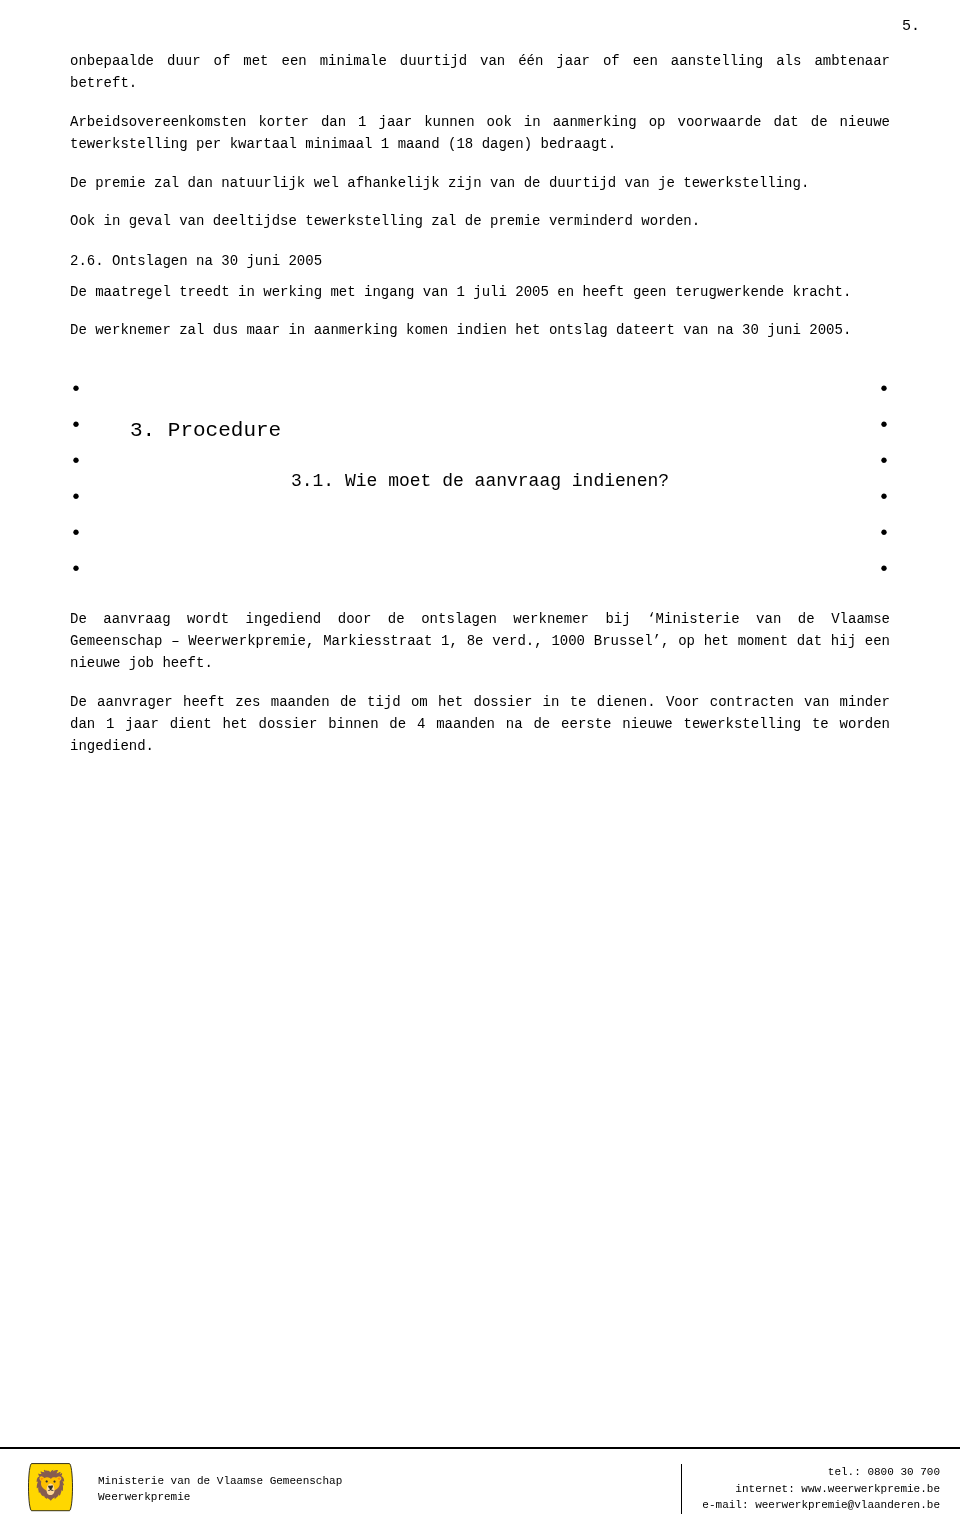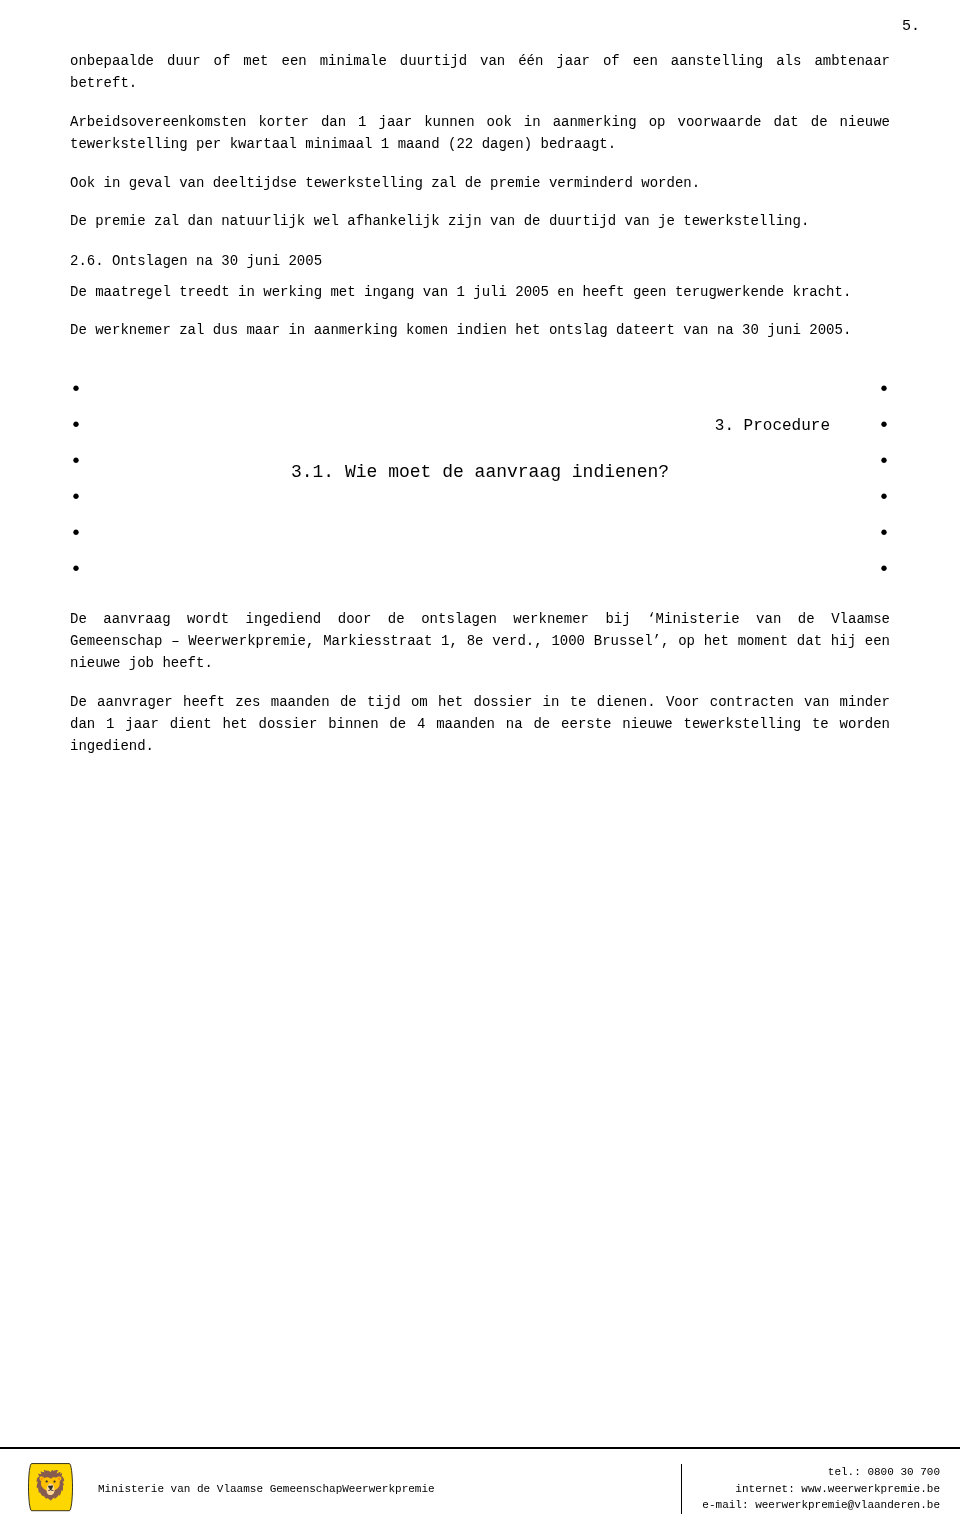--- a/index.html
+++ b/index.html
@@ -69,22 +69,22 @@
     }
 
     .bullet-dot {
       font-size: 20px;
       line-height: 1.8;
       color: #000;
     }
 
     .section-title-center {
       flex: 1;
-      text-align: right;
-      font-size: 16px;
+      text-align: left;
+      font-size: 21px;
       font-weight: normal;
       font-family: 'Courier New', Courier, monospace;
       padding: 4px 0;
       line-height: 1.8;
     }
 
     .subsection-title {
       font-size: 18px;
       font-family: 'Courier New', Courier, monospace;
       margin-bottom: 14px;
@@ -113,21 +113,21 @@
       justify-content: center;
     }
 
     .footer-logo svg {
       width: 55px;
       height: 55px;
     }
 
     .footer-left {
       display: flex;
-      flex-direction: row;
+      flex-direction: column;
       font-family: 'Courier New', Courier, monospace;
       font-size: 11px;
       line-height: 1.5;
       flex: 1;
     }
 
     .footer-right {
       display: flex;
       flex-direction: column;
       font-family: 'Courier New', Courier, monospace;
@@ -151,25 +151,25 @@
 </head>
 <body>
 
 <div class="page-container">
   <span class="page-number">5.</span>
 
   <div class="main-content">
 
     <p class="paragraph">onbepaalde duur of met een minimale duurtijd van één jaar of een aanstelling als ambtenaar betreft.</p>
 
-    <p class="paragraph">Arbeidsovereenkomsten korter dan 1 jaar kunnen ook in aanmerking op voorwaarde dat de nieuwe tewerkstelling per kwartaal minimaal 1 maand (22 dagen) bedraagt.</p>
+    <p class="paragraph">Arbeidsovereenkomsten korter dan 1 jaar kunnen ook in aanmerking op voorwaarde dat de nieuwe tewerkstelling per kwartaal minimaal 1 maand (18 dagen) bedraagt.</p>
+
+    <p class="paragraph">De premie zal dan natuurlijk wel afhankelijk zijn van de duurtijd van je tewerkstelling.</p>
 
     <p class="paragraph">Ook in geval van deeltijdse tewerkstelling zal de premie verminderd worden.</p>
-
-    <p class="paragraph">De premie zal dan natuurlijk wel afhankelijk zijn van de duurtijd van je tewerkstelling.</p>
 
     <p class="paragraph section-26">2.6. Ontslagen na 30 juni 2005</p>
 
     <p class="paragraph">De maatregel treedt in werking met ingang van 1 juli 2005 en heeft geen terugwerkende kracht.</p>
 
     <p class="paragraph">De werknemer zal dus maar in aanmerking komen indien het ontslag dateert van na 30 juni 2005.</p>
 
     <div class="section-header-row">
       <div class="bullet-column-left">
         <span class="bullet-dot">•</span>

